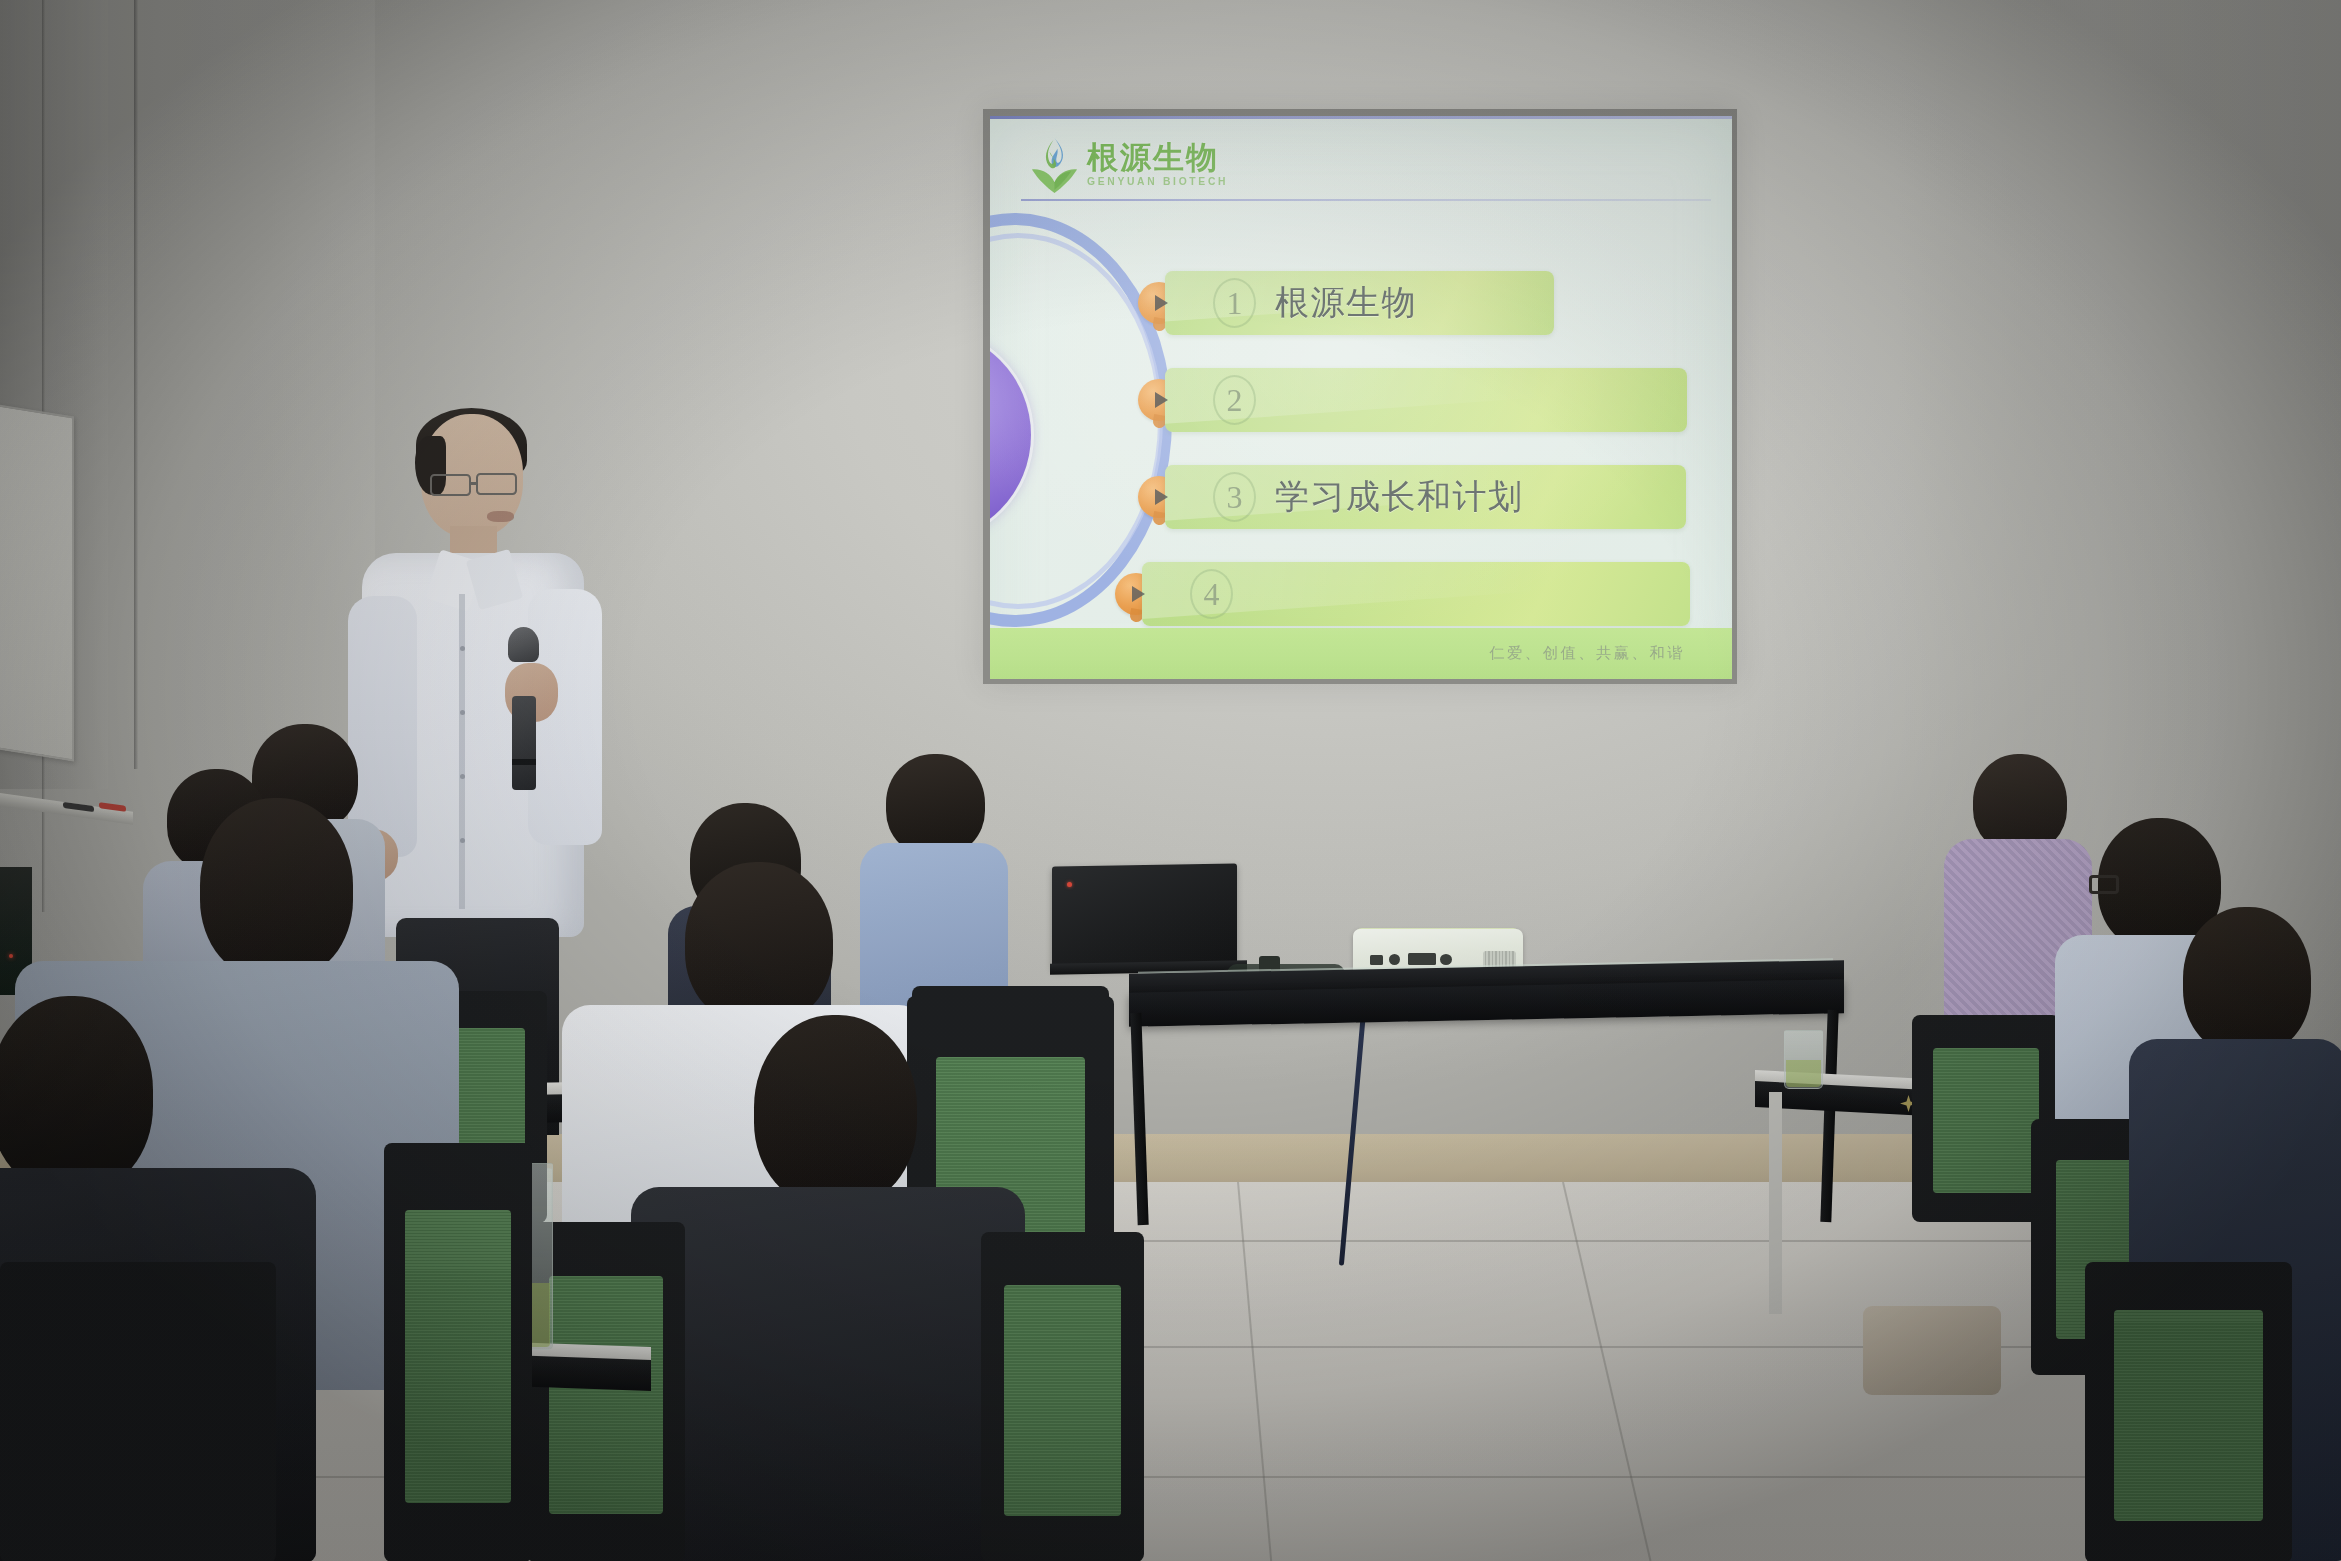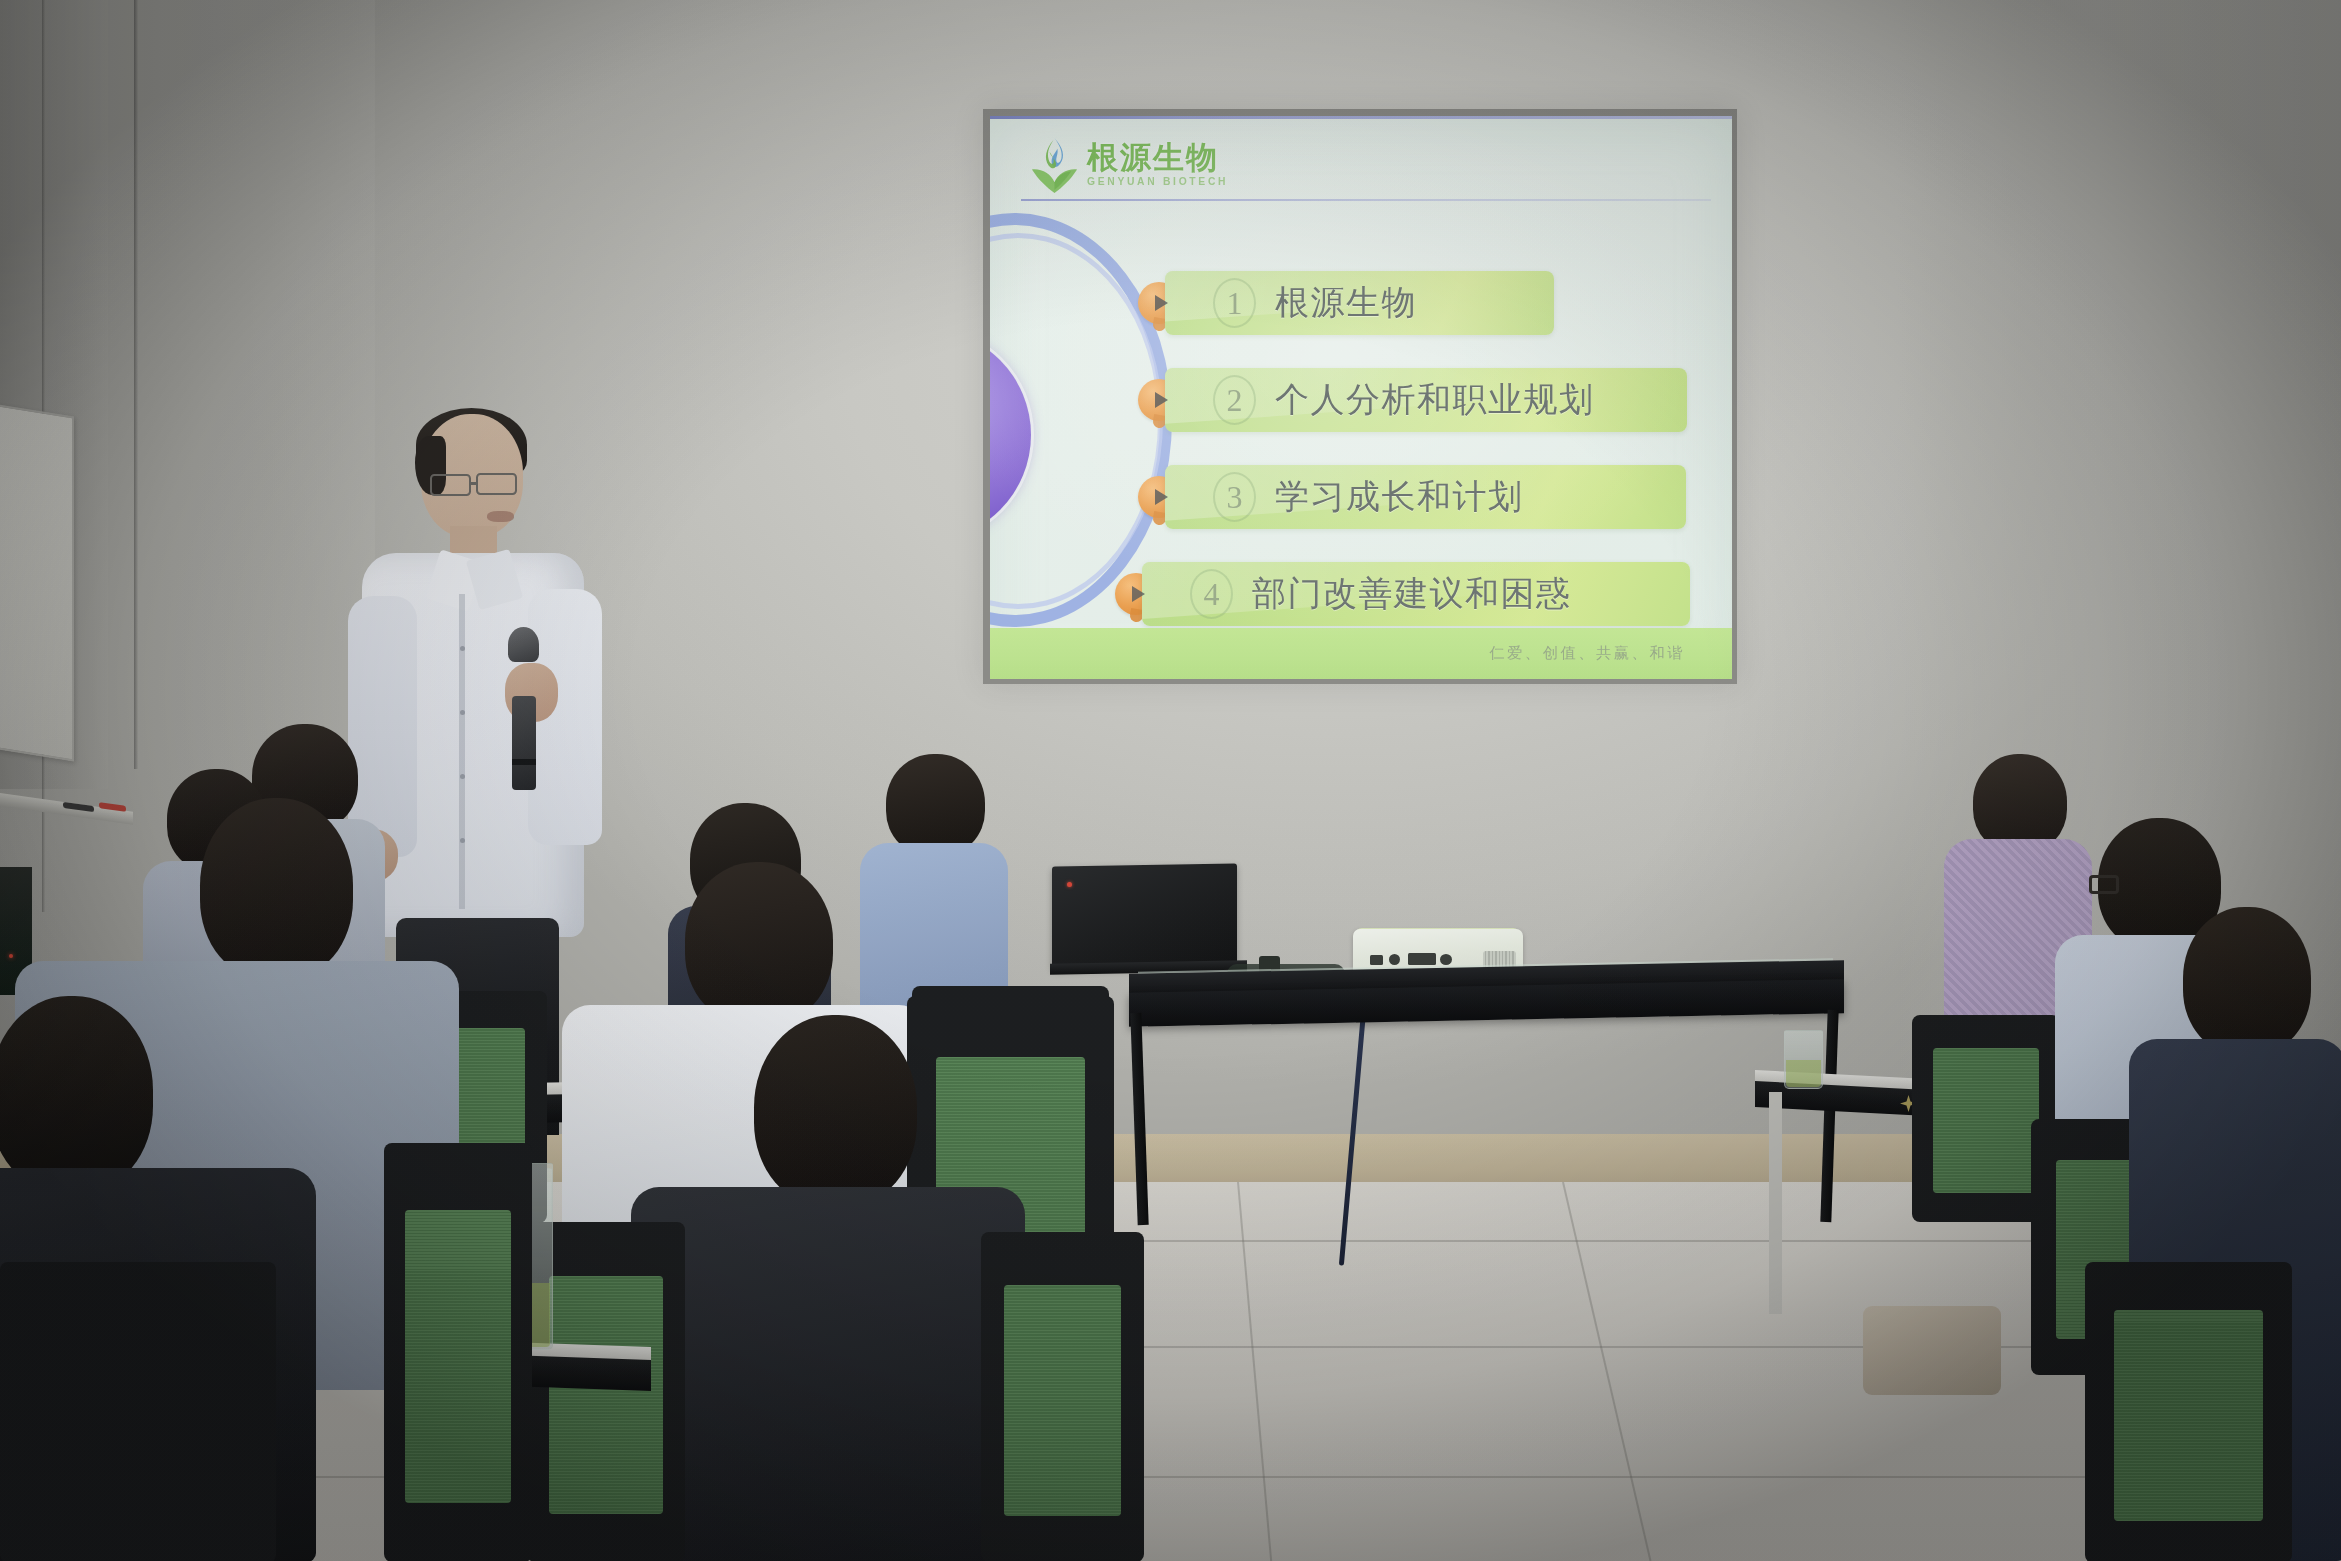--- a/index.html
+++ b/index.html
@@ -387,41 +387,39 @@
           <div class="btext">根源生物</div>
         </div>
       </div>
 
       <div class="row">
         <div class="bullet">
             <div class="tri"></div>
           </div>
         <div class="bar w2">
           <div class="num">2</div>
-          <div class="btext">个人分析和职业规划</div>
         </div>
       </div>
 
       <div class="row">
         <div class="bullet">
             <div class="tri"></div>
           </div>
         <div class="bar w3">
           <div class="num">3</div>
           <div class="btext">学习成长和计划</div>
         </div>
       </div>
 
       <div class="row" style="margin-left:-23px;">
         <div class="bullet">
             <div class="tri"></div>
           </div>
         <div class="bar w4">
           <div class="num">4</div>
-          <div class="btext">部门改善建议和困惑</div>
         </div>
       </div>
 
     </div>
 
     <div class="slide-footer">
       <div class="footer-text">仁爱、创值、共赢、和谐</div>
     </div>
   </div>
 

